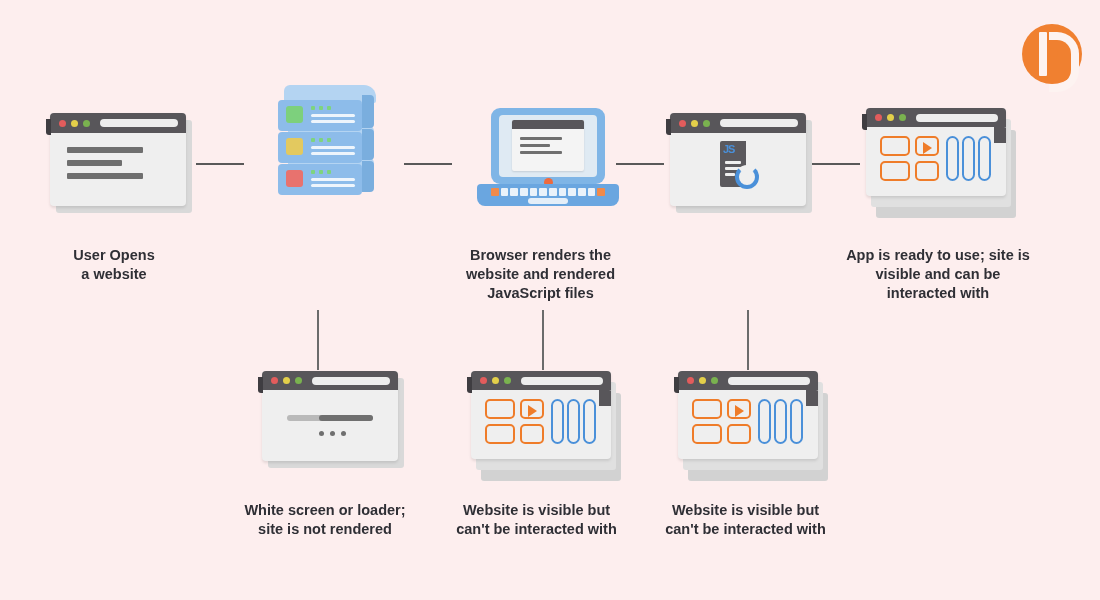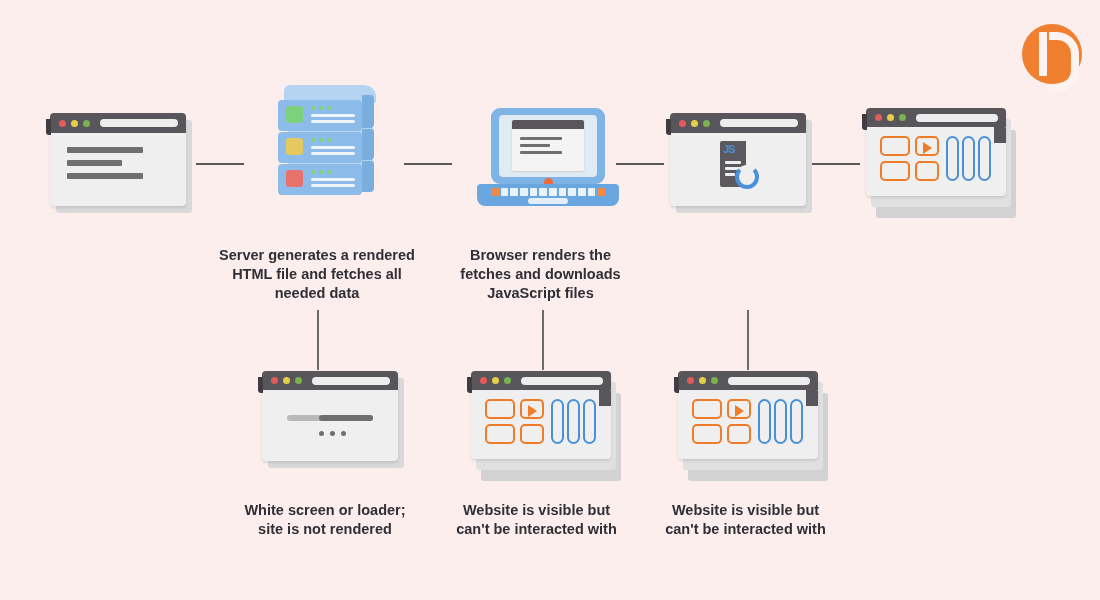--- a/index.html
+++ b/index.html
@@ -353,26 +353,28 @@
         <div class="obox" style="left:49px; top:34px; width:24px; height:20px;"></div>
         <div class="bbox" style="left:80px; top:9px; width:13px; height:45px;"></div>
         <div class="bbox" style="left:96px; top:9px; width:13px; height:45px;"></div>
         <div class="bbox" style="left:112px; top:9px; width:13px; height:45px;"></div>
       </div>
       <div class="corner-tab" style="right:-1px; top:19px; width:13px; height:16px;"></div>
     </div>
     <div class="sideflap" style="left:-4px; top:6px; width:5px; height:16px;"></div>
   </div>
 
-  <div class="cap" style="left:201px; top:246px; width:232px;">Server generates a rendered
-HTML file and fetches all
-needed data</div>
+  <div class="cap" style="left:34px; top:246px; width:160px;">User Opens
+a website</div>
   <div class="cap" style="left:444px; top:246px; width:193px;">Browser renders the
-fetches and downloads
+website and rendered
 JavaScript files</div>
+  <div class="cap" style="left:828px; top:246px; width:220px;">App is ready to use; site is
+visible and can be
+interacted with</div>
 
   <div class="cap" style="left:222px; top:501px; width:206px;">White screen or loader;
 site is not rendered</div>
   <div class="cap" style="left:433px; top:501px; width:207px;">Website is visible but
 can't be interacted with</div>
   <div class="cap" style="left:642px; top:501px; width:207px;">Website is visible but
 can't be interacted with</div>
 
 </div>
 

